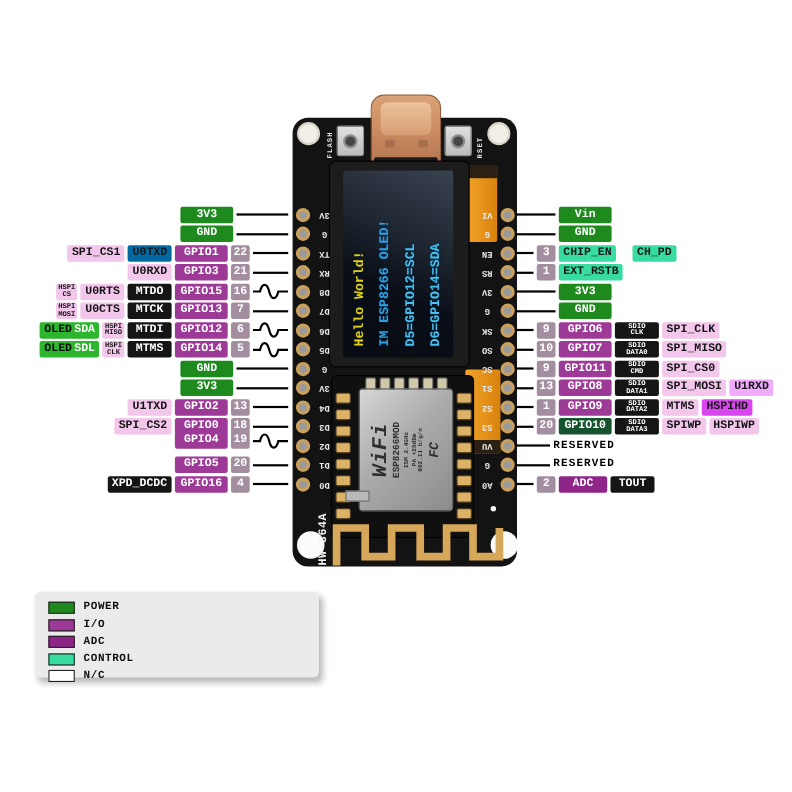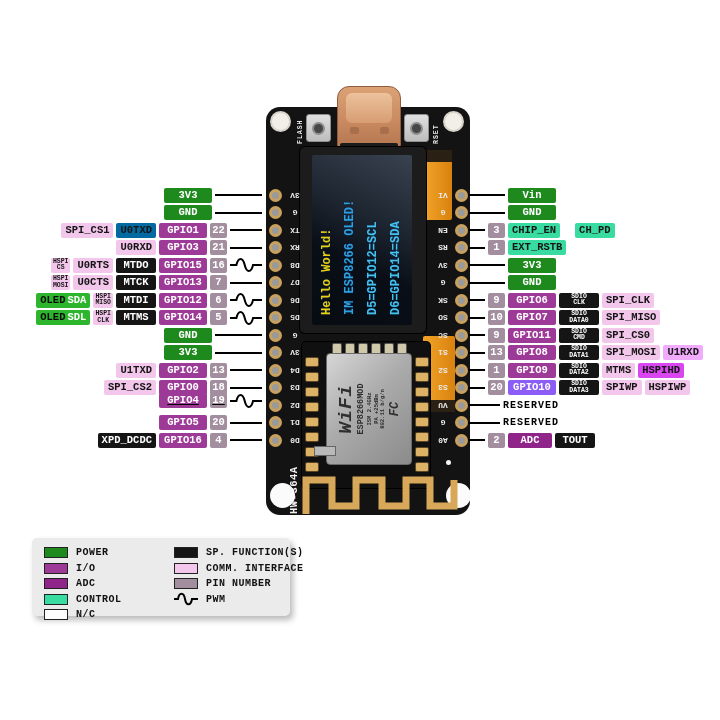--- a/index.html
+++ b/index.html
@@ -231,21 +231,21 @@
         <span class="pbox io" style="background: rgb(157, 58, 151); color: rgb(255, 255, 255);">GPIO2</span>
         <span class="pbox pin" style="background: rgb(162, 142, 158); color: rgb(255, 255, 255);">13</span>
         <div class="cline" style="width: 32px; border-top-color: rgb(0, 0, 0);"></div>
       </div>
       <div class="prow left" style="top: 379px;">
         <span class="pbox comm" style="background: rgb(243, 198, 235); color: rgb(20, 20, 20);">SPI_CS2</span>
         <span class="pbox io" style="background: rgb(157, 58, 151); color: rgb(255, 255, 255);">GPIO0</span>
         <span class="pbox pin" style="background: rgb(162, 142, 158); color: rgb(255, 255, 255);">18</span>
         <div class="cline" style="width: 32px; border-top-color: rgb(0, 0, 0);"></div>
       </div>
-      <div class="prow left" style="top: 392px; text-decoration: underline;">
+      <div class="prow left" style="top: 392px;">
         <span class="pbox io" style="background: rgb(157, 58, 151); color: rgb(255, 255, 255);">GPIO4</span>
         <span class="pbox pin" style="background: rgb(162, 142, 158); color: rgb(255, 255, 255);">19</span>
         <svg width="32" height="18" viewBox="0 0 32 18" class="pwm-svg">
           <path d="M0 9 L6.4 9 C8.32 1,12.8 1,14.72 9 C16.64 17,21.12 17,23.04 9 L32 9" fill="none" stroke="#000" stroke-width="2"></path>
         </svg>
       </div>
       <div class="prow left" style="top: 414px;">
         <span class="pbox io" style="background: rgb(157, 58, 151); color: rgb(255, 255, 255);">GPIO5</span>
         <span class="pbox pin" style="background: rgb(162, 142, 158); color: rgb(255, 255, 255);">20</span>
         <div class="cline" style="width: 32px; border-top-color: rgb(0, 0, 0);"></div>
@@ -321,21 +321,21 @@
         <span class="pbox pin" style="background: rgb(162, 142, 158); color: rgb(255, 255, 255);">1</span>
         <span class="pbox io" style="background: rgb(157, 58, 151); color: rgb(255, 255, 255);">GPIO9</span>
         <span class="pbox sp small" style="background: rgb(21, 21, 21); color: rgb(255, 255, 255);">SDIO
 DATA2</span>
         <span class="pbox comm" style="background: rgb(243, 198, 235); color: rgb(20, 20, 20);">MTMS</span>
         <span class="pbox comm" style="background: #d946ef; color: rgb(20, 20, 20);">HSPIHD</span>
       </div>
       <div class="prow right" style="top: 379px;">
         <div class="cline" style="width: 23px; border-top-color: rgb(0, 0, 0);"></div>
         <span class="pbox pin" style="background: rgb(162, 142, 158); color: rgb(255, 255, 255);">20</span>
-        <span class="pbox io" style="background: #8b5cf6; color: rgb(255, 255, 255);">GPIO10</span>
+        <span class="pbox io" style="background: #14532d; color: rgb(255, 255, 255);">GPIO10</span>
         <span class="pbox sp small" style="background: rgb(21, 21, 21); color: rgb(255, 255, 255);">SDIO
 DATA3</span>
         <span class="pbox comm" style="background: rgb(243, 198, 235); color: rgb(20, 20, 20);">SPIWP</span>
         <span class="pbox comm" style="background: rgb(243, 198, 235); color: rgb(20, 20, 20);">HSPIWP</span>
       </div>
       <div class="prow right" style="top: 396.5px;">
         <div class="cline" style="width: 38px; border-top-color: rgb(0, 0, 0);"></div>
         <span class="pbox text textonly" style="background: transparent; color: rgb(0, 0, 0);">RESERVED</span>
       </div>
       <div class="prow right" style="top: 414px;">
@@ -430,35 +430,15 @@
         </div>
         <div class="lrow">
           <div class="lswatch" style="background: rgb(56, 220, 161);"></div>
           <div class="llabel">CONTROL</div>
         </div>
         <div class="lrow">
           <div class="lswatch" style="background: rgb(255, 255, 255);"></div>
           <div class="llabel">N/C</div>
         </div>
       </div>
-    <div class="lcol" style="left:142px;" id="legend-col2">
-        <div class="lrow">
-          <div class="lswatch" style="background: rgb(21, 21, 21);"></div>
-          <div class="llabel">SP. FUNCTION(S)</div>
-        </div>
-        <div class="lrow">
-          <div class="lswatch" style="background: rgb(243, 198, 235);"></div>
-          <div class="llabel">COMM. INTERFACE</div>
-        </div>
-        <div class="lrow">
-          <div class="lswatch" style="background: rgb(162, 142, 158);"></div>
-          <div class="llabel">PIN NUMBER</div>
-        </div>
-        <div class="lrow">
-          <svg width="24" height="16" viewBox="0 0 24 16">
-            <path d="M0 8 L4 8 C5.2 1,9.8 1,11 8 C12.2 15,16.8 15,18 8 L24 8" fill="none" stroke="#000" stroke-width="2"></path>
-          </svg>
-          <div class="llabel">PWM</div>
-        </div>
-      </div>
   </div>
 
 </div>
 
 </body></html>

